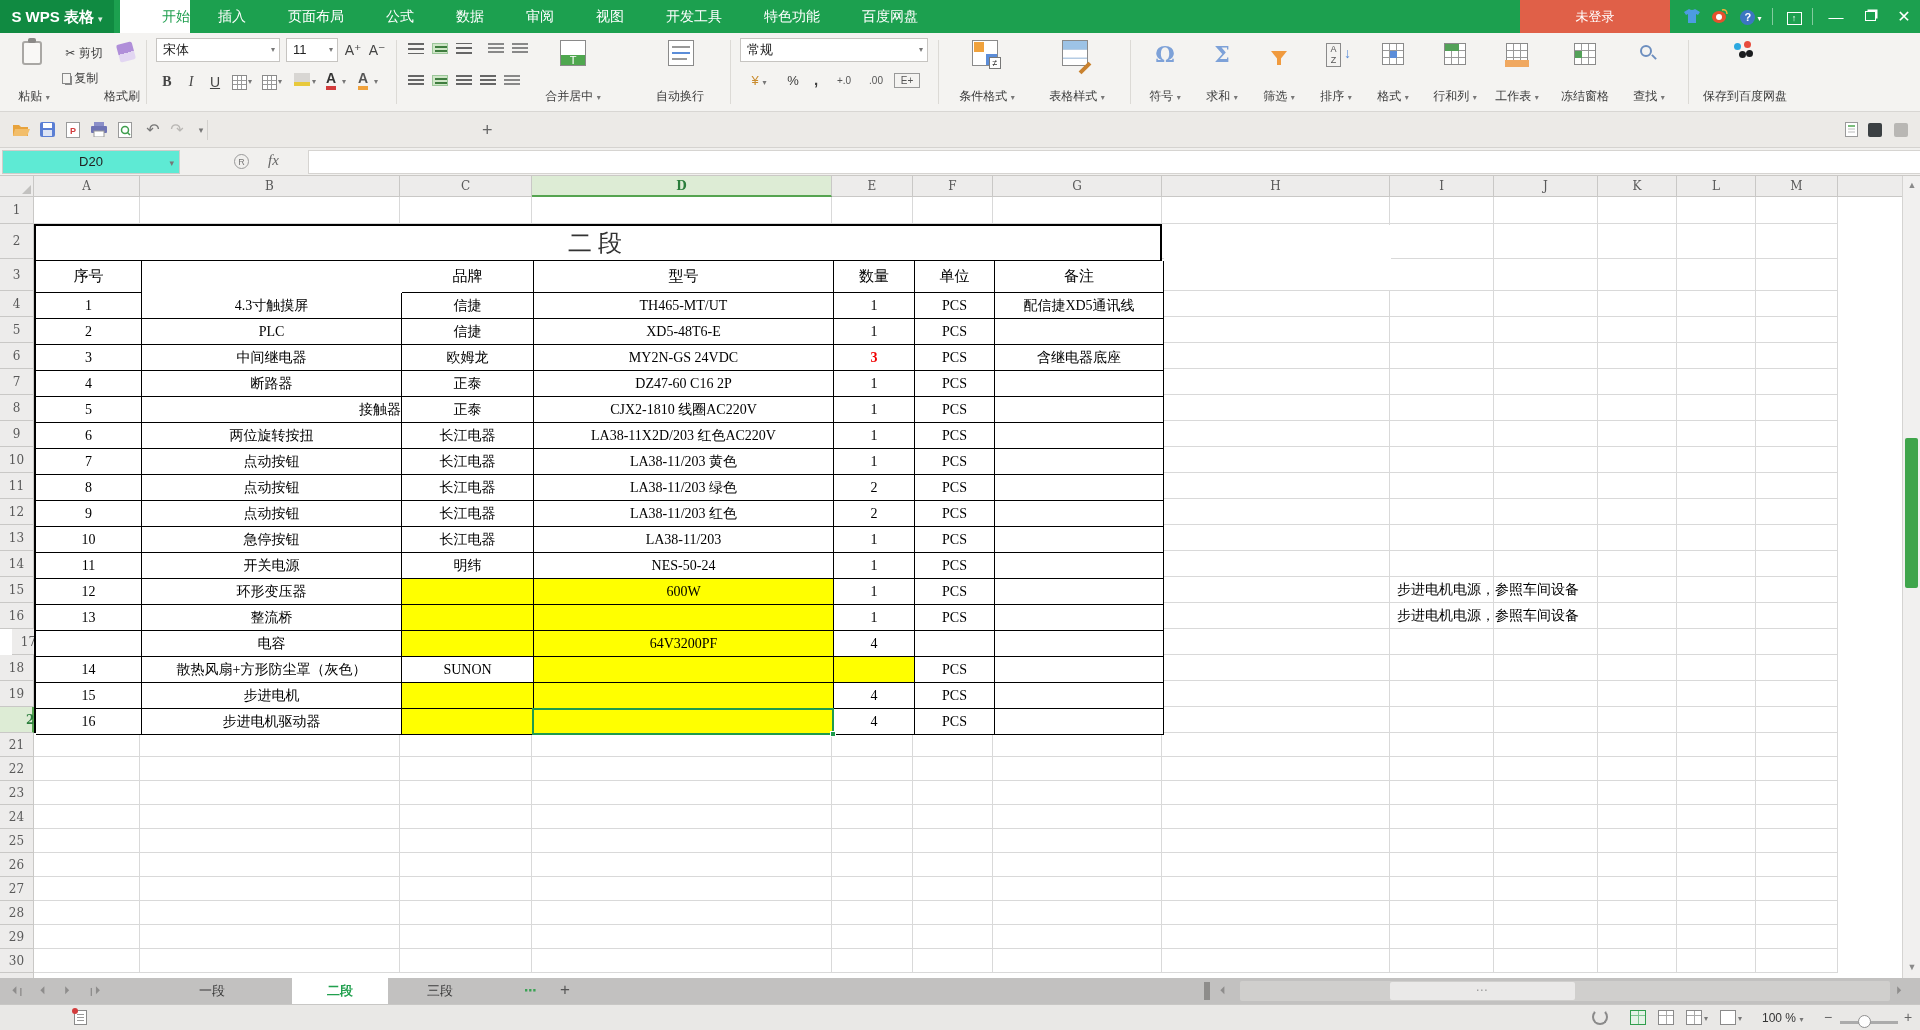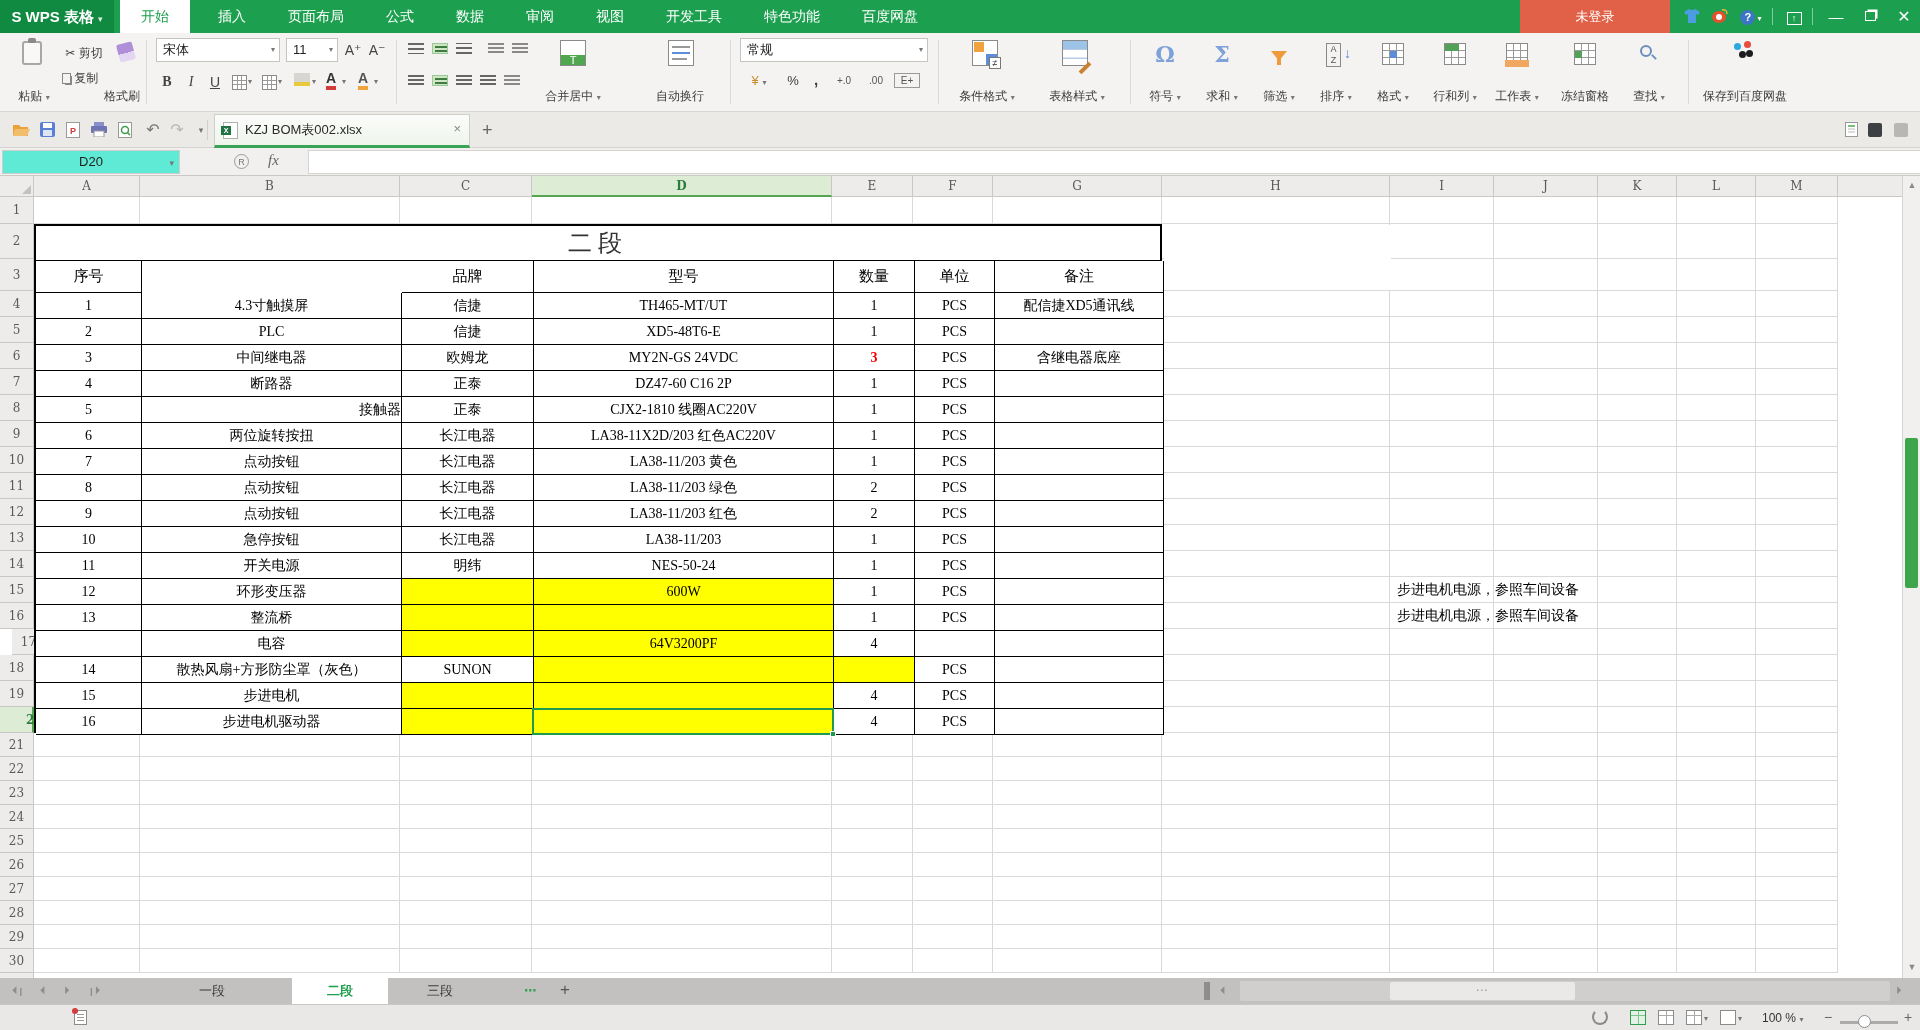--- a/index.html
+++ b/index.html
@@ -109,21 +109,21 @@
 <body>
 
 <div id="app">
 
   <div id="titlebar">
     <div id="logo">
       <span><span>S</span> <span>WPS 表格</span></span>
       <span class="caret">▾</span>
     </div>
     <div id="menu-tabs">
-        <div class="menutab active" style="left: 120px; width: 70px;">开始</div>
+        <div class="menutab active" style="left: 120px; width: 70px; text-align: right;">开始</div>
         <div class="menutab" style="left: 204px; width: 56px;">插入</div>
         <div class="menutab" style="left: 274px; width: 84px;">页面布局</div>
         <div class="menutab" style="left: 372px; width: 56px;">公式</div>
         <div class="menutab" style="left: 442px; width: 56px;">数据</div>
         <div class="menutab" style="left: 512px; width: 56px;">审阅</div>
         <div class="menutab" style="left: 582px; width: 56px;">视图</div>
         <div class="menutab" style="left: 652px; width: 84px;">开发工具</div>
         <div class="menutab" style="left: 750px; width: 84px;">特色功能</div>
         <div class="menutab" style="left: 848px; width: 84px;">百度网盘</div>
       </div>
@@ -286,27 +286,20 @@
         </svg></div>
     <div class="qicon" style="left:116px"><svg width="14" height="16" viewBox="0 0 14 16" style="margin-top:1px">
           <rect x="0.5" y="0.5" width="13" height="15" fill="#fff" stroke="#9a9a9a"></rect>
           <circle cx="7" cy="8" r="3.5" fill="none" stroke="#3F9E4D" stroke-width="1.5"></circle>
           <line x1="9.5" y1="10.5" x2="12" y2="13" stroke="#3F9E4D" stroke-width="1.5"></line>
         </svg></div>
     <div class="qicon" style="left:144px;font-size:16px">↶</div>
     <div class="qicon" style="left:168px;font-size:16px;color:#B9B7B4">↷</div>
     <div class="qicon" style="left:192px;font-size:9px">▾</div>
     <div class="abs" style="left:207px;top:8px;width:1px;height:20px;background:#D2D0CD"></div>
-    <div id="filetab">
-      <span class="xl">
-          <i>X</i>
-        </span>
-      <span class="fname">KZJ BOM表002.xlsx</span>
-      <span class="close">×</span>
-    </div>
     <div class="abs" style="left:482px;top:8px;font-size:18px;color:#666">+</div>
     <div class="qicon" style="left:1842px"><svg width="13" height="15" viewBox="0 0 13 15" style="margin-top:1px">
           <rect x="0.5" y="0.5" width="12" height="14" fill="#fff" stroke="#9a9a9a"></rect>
           <line x1="3" y1="4" x2="10" y2="4" stroke="#4FA74F" stroke-width="1.5"></line>
           <line x1="3" y1="7" x2="10" y2="7" stroke="#bbb"></line>
           <line x1="3" y1="10" x2="10" y2="10" stroke="#bbb"></line>
         </svg></div>
     <div class="abs" style="left:1868px;top:11px;width:14px;height:14px;background:#3C4043;border-radius:2px"></div>
     <div class="abs" style="left:1894px;top:11px;width:14px;height:14px;background:#B9B7B4;border-radius:2px"></div>
   </div>

